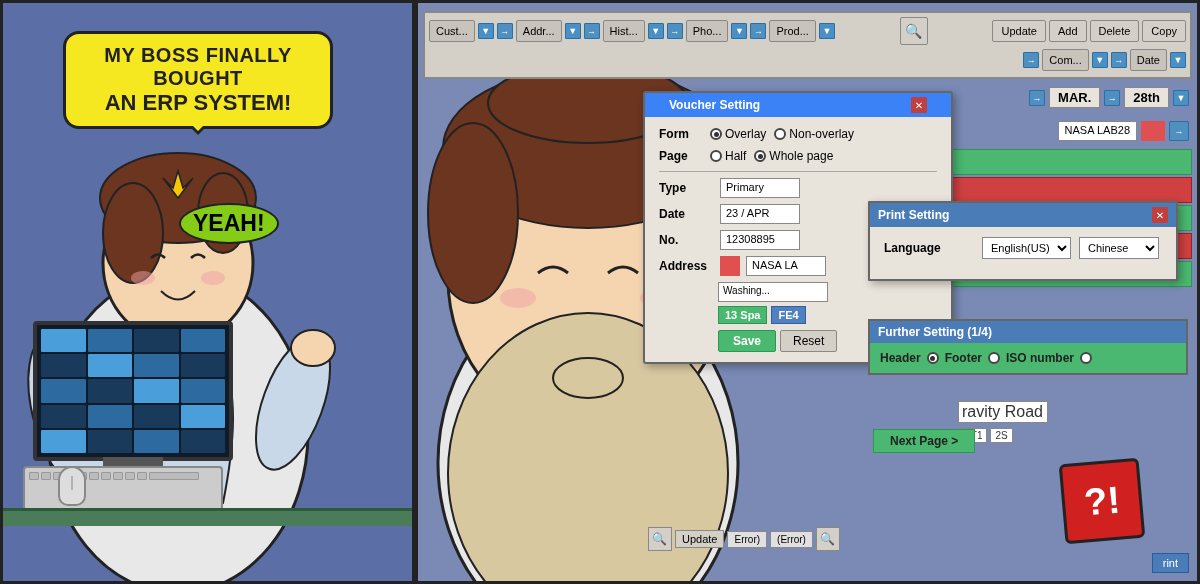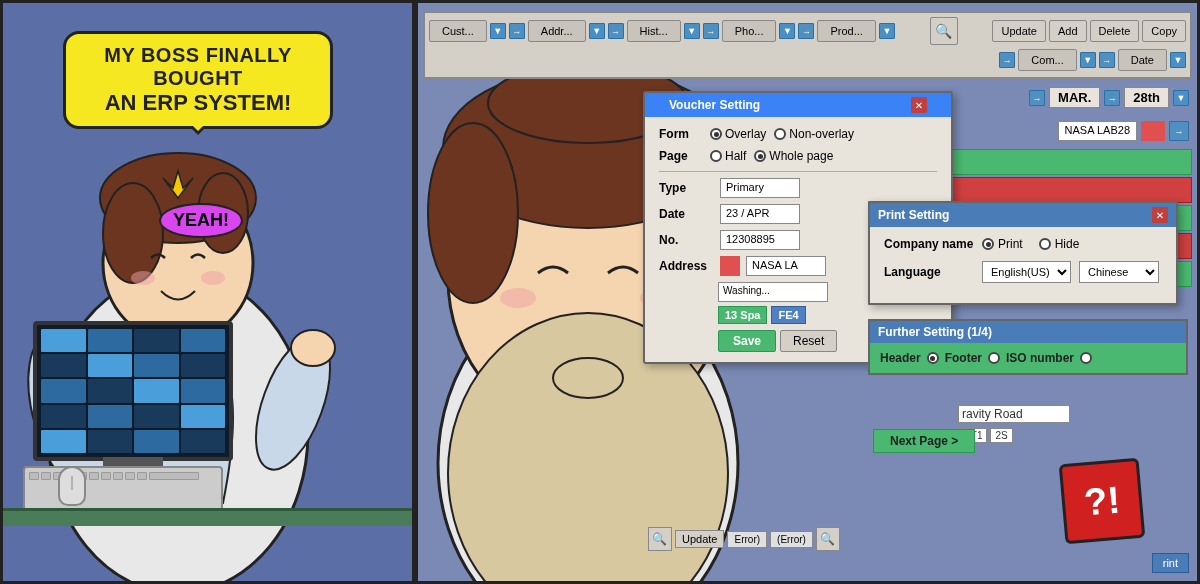--- a/index.html
+++ b/index.html
@@ -79,26 +79,26 @@
       font-weight: 900;
       font-family: 'Arial Black', Arial, sans-serif;
       color: #222;
       text-transform: uppercase;
     }
 
     
     .yeah-bubble {
       position: absolute;
       top: 200px;
-      left: 156px;
-      background: #d946ef;
+      left: 176px;
+      background: #84cc16;
       border: 2.5px solid #222;
       border-radius: 50%;
       padding: 5px 12px;
-      font-size: 18px;
+      font-size: 23px;
       font-weight: 900;
       font-family: 'Arial Black', Arial, sans-serif;
       z-index: 10;
     }
 
     
     .monitor {
       position: absolute;
       bottom: 120px;
       left: 30px;
@@ -184,21 +184,21 @@
     .toolbar-row {
       display: flex;
       align-items: center;
       gap: 3px;
       height: 28px;
     }
     .tab-btn {
       background: #c8c4bc;
       border: 1px solid #888;
       border-radius: 2px;
-      padding: 2px 12px;
+      padding: 2px 6px;
       font-size: 11px;
       cursor: pointer;
       white-space: nowrap;
       height: 22px;
       display: flex;
       align-items: center;
     }
     .arrow-btn {
       width: 16px;
       height: 16px;
@@ -641,26 +641,26 @@
     svg.char-svg {
       position: absolute;
       top: 0;
       left: 0;
     }
 
     .gravity-row {
       position: absolute;
       bottom: 158px;
       left: 540px;
-      font-size: 12px;
+      font-size: 16px;
       color: #333;
       background: white;
       border: 1px solid #888;
       padding: 1px 3px;
-      width: 112px;
+      width: 90px;
       z-index: 15;
     }
 
     .ft1-row {
       position: absolute;
       bottom: 138px;
       left: 540px;
       font-size: 10px;
       color: #333;
       display: flex;
@@ -945,31 +945,20 @@
       </div>
     </div>
 
     <div class="print-dialog">
       <div class="print-dialog-title">
         <span>Print Setting</span>
         <button class="dialog-close">✕</button>
       </div>
       <div class="print-dialog-content">
 
-        <div class="print-row">
-          <span class="print-label">Company name</span>
-          <div class="radio-option" style="gap:4px;">
-            <div class="radio-dot selected"></div>
-            <span>Print</span>
-          </div>
-          <div class="radio-option" style="gap:4px;margin-left:8px;">
-            <div class="radio-dot"></div>
-            <span>Hide</span>
-          </div>
-        </div>
 
         <div class="print-row">
           <span class="print-label">Language</span>
           <select class="print-select">
             <option>English(US)</option>
           </select>
           <select class="print-select">
             <option>Chinese</option>
           </select>
         </div>

